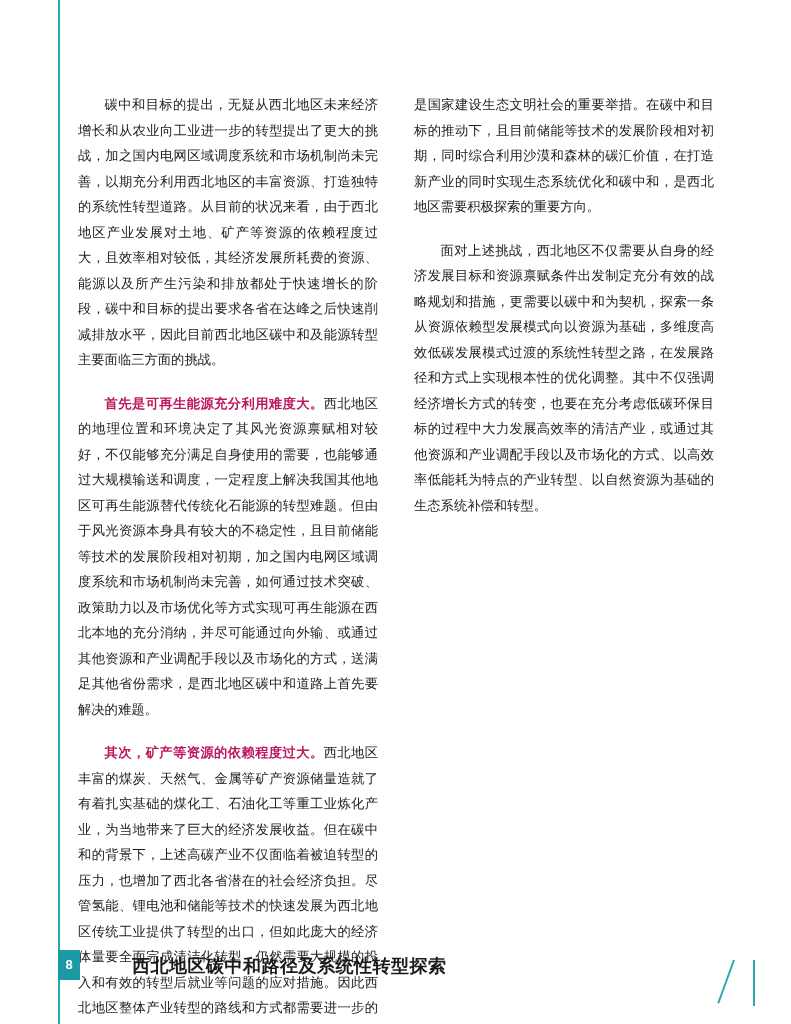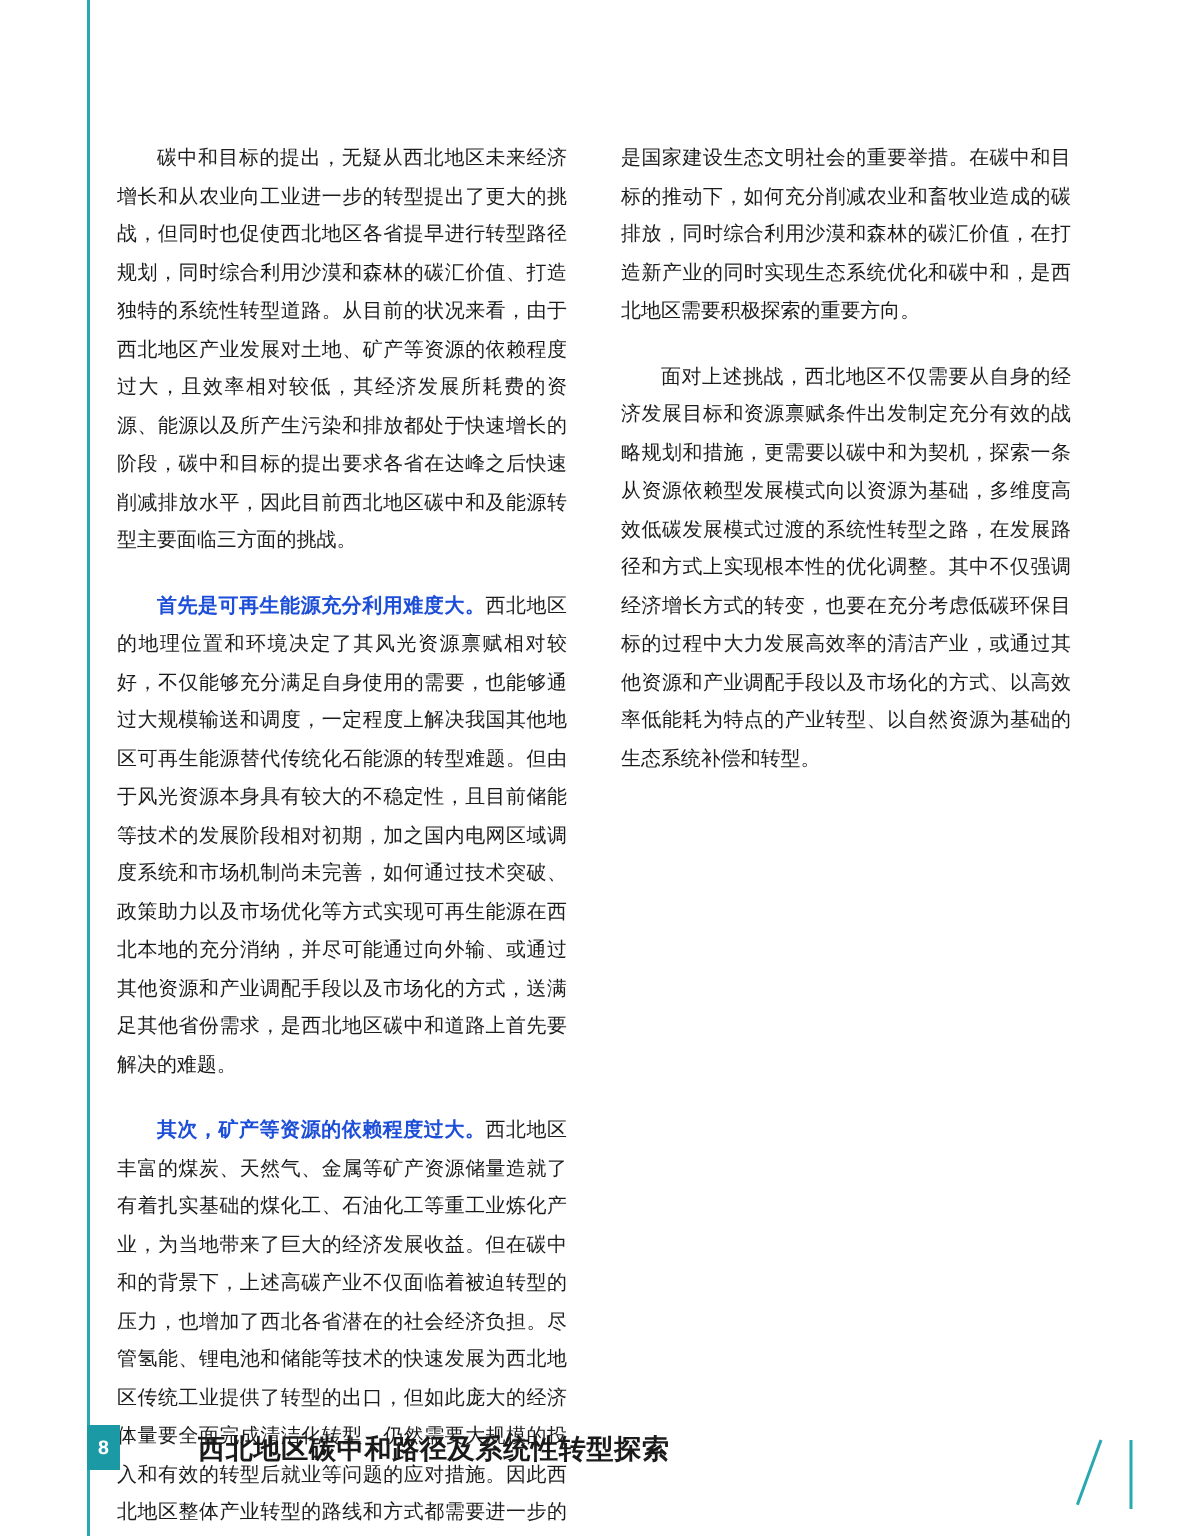--- a/index.html
+++ b/index.html
@@ -47,21 +47,21 @@
     line-height: 25.5px;
     color: #1c1c1c;
     text-align: justify;
     text-justify: inter-ideograph;
     text-indent: 0;
   }
   p.para.indent {
     text-indent: 2em;
   }
   .lead {
-    color: #1d4ed8;
+    color: #be185d;
     font-weight: bold;
   }
   
   .footer {
     position: absolute;
     left: 58px;
     bottom: 40px;
     width: 700px;
     height: 34px;
   }
@@ -128,31 +128,31 @@
 <body>
 
 <div class="page">
 
   <div class="left-rule"></div>
 
   <div class="columns">
 
     <div class="col">
 
-      <p class="para indent">碳中和目标的提出，无疑从西北地区未来经济增长和从农业向工业进一步的转型提出了更大的挑战，但同时也促使西北地区各省提早进行转型路径规划，同时综合利用沙漠和森林的碳汇价值、打造独特的系统性转型道路。从目前的状况来看，由于西北地区产业发展对土地、矿产等资源的依赖程度过大，且效率相对较低，其经济发展所耗费的资源、能源以及所产生污染和排放都处于快速增长的阶段，碳中和目标的提出要求各省在达峰之后快速削减排放水平，因此目前西北地区碳中和及能源转型主要面临三方面的挑战。</p>
+      <p class="para indent">碳中和目标的提出，无疑从西北地区未来经济增长和从农业向工业进一步的转型提出了更大的挑战，加之国内电网区域调度系统和市场机制尚未完善，以期充分利用西北地区的丰富资源、打造独特的系统性转型道路。从目前的状况来看，由于西北地区产业发展对土地、矿产等资源的依赖程度过大，且效率相对较低，其经济发展所耗费的资源、能源以及所产生污染和排放都处于快速增长的阶段，碳中和目标的提出要求各省在达峰之后快速削减排放水平，因此目前西北地区碳中和及能源转型主要面临三方面的挑战。</p>
 
       <p class="para indent"><span class="lead">首先是可再生能源充分利用难度大。</span><span>西北地区的地理位置和环境决定了其风光资源禀赋相对较好，不仅能够充分满足自身使用的需要，也能够通过大规模输送和调度，一定程度上解决我国其他地区可再生能源替代传统化石能源的转型难题。但由于风光资源本身具有较大的不稳定性，且目前储能等技术的发展阶段相对初期，加之国内电网区域调度系统和市场机制尚未完善，如何通过技术突破、政策助力以及市场优化等方式实现可再生能源在西北本地的充分消纳，并尽可能通过向外输、或通过其他资源和产业调配手段以及市场化的方式，送满足其他省份需求，是西北地区碳中和道路上首先要解决的难题。</span></p>
 
       <p class="para indent"><span class="lead">其次，矿产等资源的依赖程度过大。</span><span>西北地区丰富的煤炭、天然气、金属等矿产资源储量造就了有着扎实基础的煤化工、石油化工等重工业炼化产业，为当地带来了巨大的经济发展收益。但在碳中和的背景下，上述高碳产业不仅面临着被迫转型的压力，也增加了西北各省潜在的社会经济负担。尽管氢能、锂电池和储能等技术的快速发展为西北地区传统工业提供了转型的出口，但如此庞大的经济体量要全面完成清洁化转型，仍然需要大规模的投入和有效的转型后就业等问题的应对措施。因此西北地区整体产业转型的路线和方式都需要进一步的深入研究。</span></p>
 
     </div>
 
     <div class="col">
 
-      <p class="para">是国家建设生态文明社会的重要举措。在碳中和目标的推动下，如何充分削减农业和畜牧业造成的碳排放，同时综合利用沙漠和森林的碳汇价值，在打造新产业的同时实现生态系统优化和碳中和，是西北地区需要积极探索的重要方向。</p>
+      <p class="para">是国家建设生态文明社会的重要举措。在碳中和目标的推动下，且目前储能等技术的发展阶段相对初期，同时综合利用沙漠和森林的碳汇价值，在打造新产业的同时实现生态系统优化和碳中和，是西北地区需要积极探索的重要方向。</p>
 
       <p class="para indent">面对上述挑战，西北地区不仅需要从自身的经济发展目标和资源禀赋条件出发制定充分有效的战略规划和措施，更需要以碳中和为契机，探索一条从资源依赖型发展模式向以资源为基础，多维度高效低碳发展模式过渡的系统性转型之路，在发展路径和方式上实现根本性的优化调整。其中不仅强调经济增长方式的转变，也要在充分考虑低碳环保目标的过程中大力发展高效率的清洁产业，或通过其他资源和产业调配手段以及市场化的方式、以高效率低能耗为特点的产业转型、以自然资源为基础的生态系统补偿和转型。</p>
 
     </div>
 
   </div>
 
   <div class="footer">
     <div class="footer-bar"></div>
     <div class="footer-pageno">8</div>

